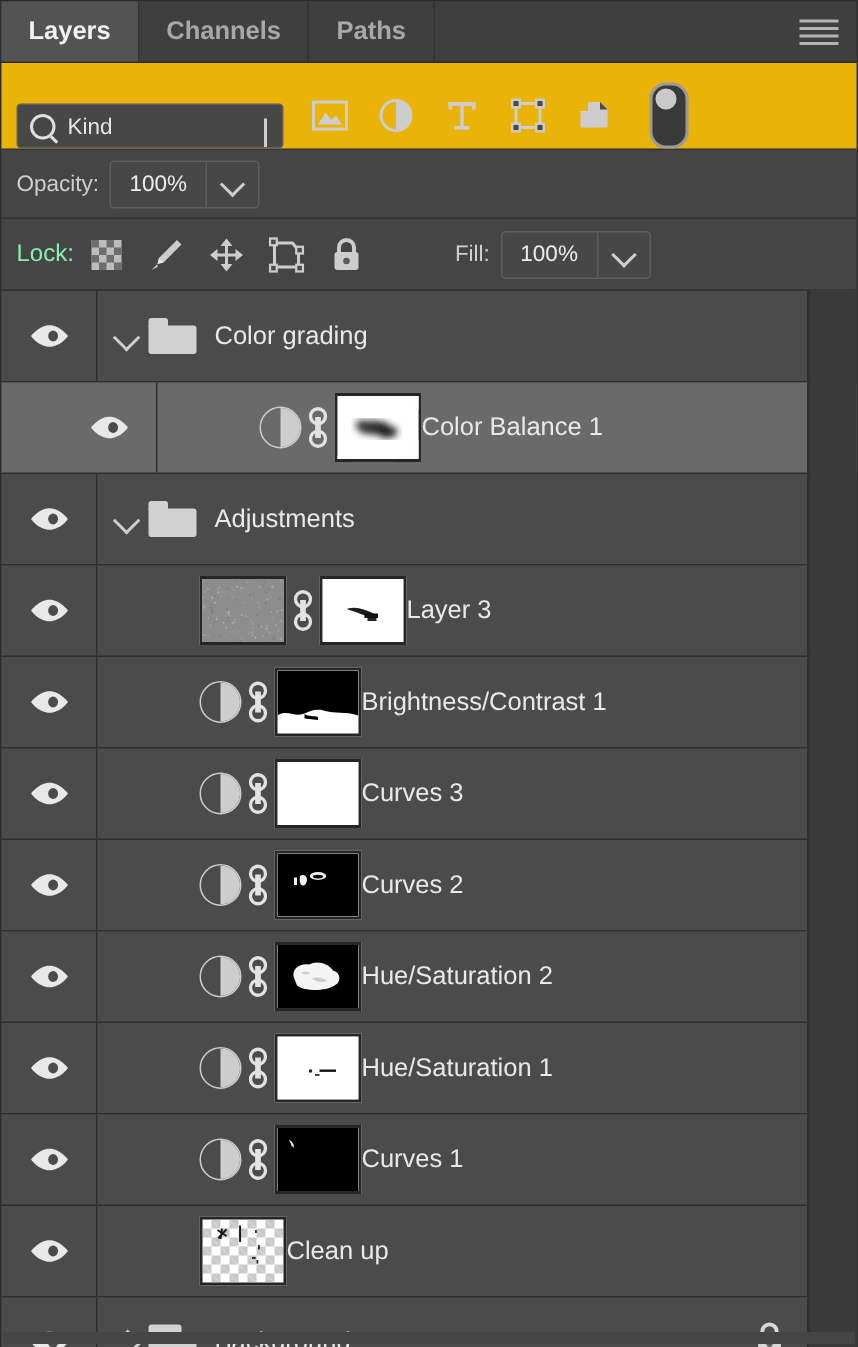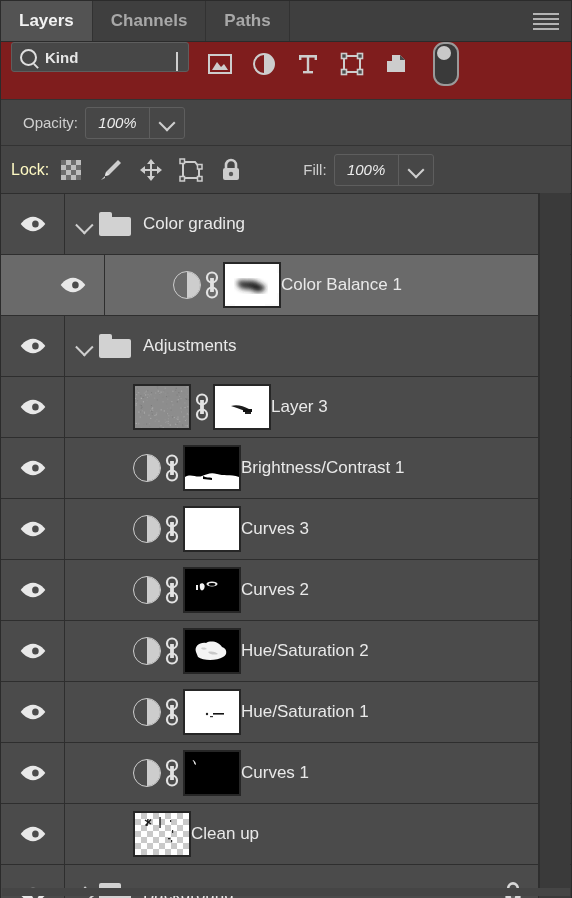--- a/index.html
+++ b/index.html
@@ -15,48 +15,48 @@
   .tabbar{position:relative;height:40px;background:#3f3f3f;border-bottom:1px solid #2b2b2b;display:flex;align-items:stretch;}
   .tab{display:flex;align-items:center;padding:0 18px;font-size:17px;font-weight:bold;color:#a8a8a8;
        border-right:1px solid #323232;box-sizing:border-box;}
   .tab.active{background:#535353;color:#f2f2f2;}
   .tabfill{flex:1;border-right:none;}
   .menu-btn{position:absolute;right:8px;top:8px;width:34px;height:24px;display:flex;flex-direction:column;
             justify-content:center;align-items:center;gap:3px;}
   .menu-btn i{display:block;width:26px;height:2px;background:#b4b4b4;}
 
   
-  .filterrow{height:58px;background:#7f1d1d;border-bottom:1px solid #333;display:flex;align-items:flex-start;padding:0 10px;box-sizing:border-box;font-weight:bold;}
+  .filterrow{height:58px;background:#eab308;border-bottom:1px solid #333;display:flex;align-items:flex-end;padding:0 10px;box-sizing:border-box;}
   .kind-select{width:178px;height:30px;background:#474747;border:1px solid #5e5e5e;border-radius:3px;
      display:flex;align-items:center;padding:0 8px;box-sizing:border-box;color:#e6e6e6;font-size:15px;position:relative;}
   .kind-select .lens{width:13px;height:13px;border:2px solid #e0e0e0;border-radius:50%;margin-right:2px;position:relative;flex:0 0 auto;}
   .kind-select .lens:after{content:"";position:absolute;width:2px;height:6px;background:#e0e0e0;
      right:-2px;bottom:-5px;transform:rotate(-45deg);}
   .kind-select .ktext{margin-left:6px;}
   .kind-select .chev{position:absolute;right:10px;top:9px;}
   .chev-g{width:10px;height:10px;border-left:2px solid #cfcfcf;border-bottom:2px solid #cfcfcf;transform:rotate(-45deg);}
 
   .ficons{display:flex;align-items:center;gap:18px;margin-left:18px;}
   .ficon{width:26px;height:26px;display:flex;align-items:center;justify-content:center;}
   .toggle-pill{width:22px;height:40px;border:2px solid #9a9a9a;border-radius:11px;background:#3a3a3a;position:relative;margin-left:6px;}
   .toggle-pill .knob{position:absolute;top:2px;left:2px;width:14px;height:14px;border-radius:50%;background:#c9c9c9;}
 
   
   .blendrow{height:46px;background:#454545;border-bottom:1px solid #333;display:flex;align-items:center;padding:0 10px;box-sizing:border-box;}
   .blend-select{width:262px;height:30px;background:#474747;border:1px solid #5e5e5e;border-radius:3px;
      display:flex;align-items:center;padding:0 9px;box-sizing:border-box;color:#e9e9e9;font-size:16px;position:relative;}
   .blend-select .chev{position:absolute;right:10px;top:9px;}
-  .lblmini{color:#cfcfcf;font-size:15px;margin-left:12px;}
+  .lblmini{color:#cfcfcf;font-size:15px;margin-left:0;}
   .numbox{display:flex;height:30px;margin-left:7px;border:1px solid #5e5e5e;border-radius:3px;overflow:hidden;background:#474747;}
-  .numbox .val{width:63px;display:flex;align-items:center;justify-content:center;color:#ececec;font-size:15px;font-style:italic;}
+  .numbox .val{width:63px;display:flex;align-items:center;justify-content:center;color:#ececec;font-size:15px;}
   .numbox .stub{width:34px;border-left:1px solid #5e5e5e;display:flex;align-items:center;justify-content:center;}
 
   
   .lockrow{height:48px;background:#454545;border-bottom:1px solid #2e2e2e;display:flex;align-items:center;padding:0 10px;box-sizing:border-box;}
-  .locklbl{color:#fef9c3;font-size:16px;margin-right:10px;}
+  .locklbl{color:#86efac;font-size:16px;margin-right:10px;}
   .lockicons{display:flex;align-items:center;gap:16px;}
   .lockicons .ficon{width:24px;height:24px;}
 
   
   .list{position:relative;background:#3c3c3c;}
   .row{height:60px;display:flex;align-items:stretch;border-bottom:1px solid #2e2e2e;background:#4b4b4b;position:relative;}
   .row.selected{background:#6a6a6a;padding-left:40px;}
   .row .eyecell{width:63px;flex:0 0 63px;display:flex;align-items:center;justify-content:center;border-right:1px solid #2e2e2e;}
   .row .body{flex:1;display:flex;align-items:center;position:relative;padding-left:10px;}
   .row .tail{width:32px;flex:0 0 32px;background:#3a3a3a;border-left:1px solid #2e2e2e;}

